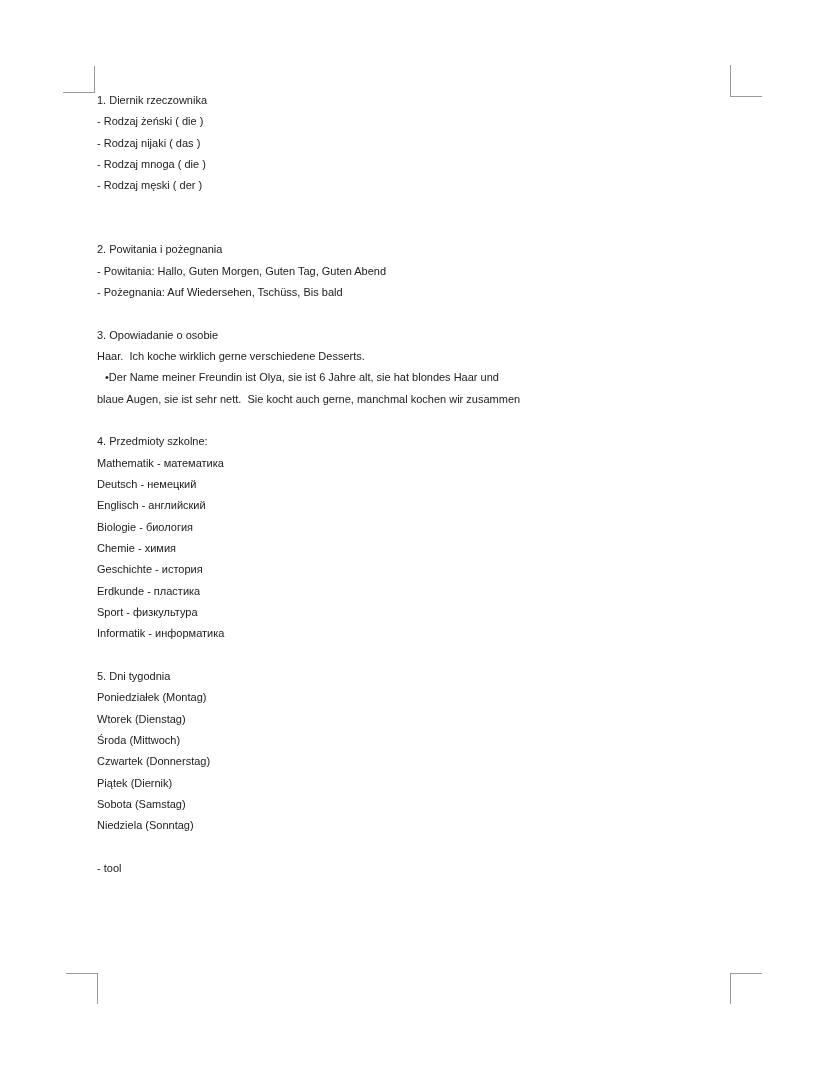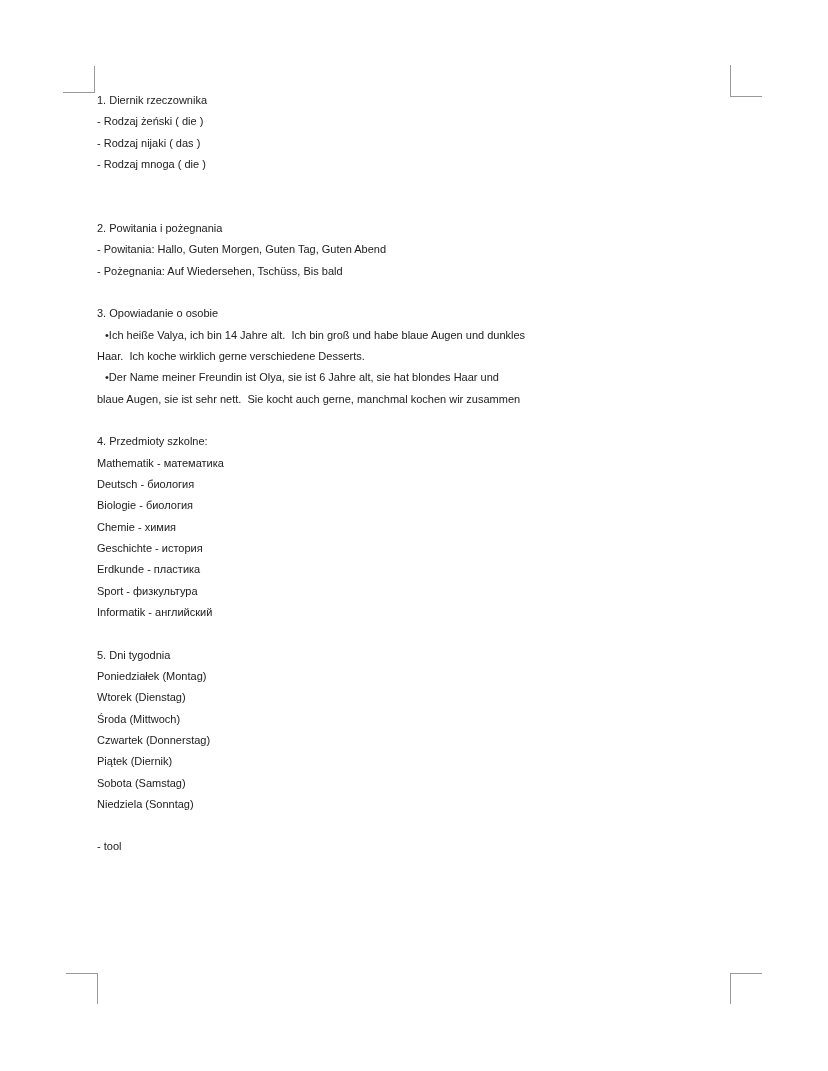--- a/index.html
+++ b/index.html
@@ -62,47 +62,48 @@
   <div class="crop tl"></div>
   <div class="crop tr"></div>
   <div class="crop bl"></div>
   <div class="crop br"></div>
   <div class="content">
       <div class="section">
         <div class="line">1. Diernik rzeczownika</div>
         <div class="line">- Rodzaj żeński ( die )</div>
         <div class="line">- Rodzaj nijaki ( das )</div>
         <div class="line">- Rodzaj mnoga ( die )</div>
+        <div class="line">- Rodzaj męski ( der )</div>
         <div class="line"></div>
         <div class="line"></div>
       </div>
       <div class="section">
         <div class="line">2. Powitania i pożegnania</div>
         <div class="line">- Powitania: Hallo, Guten Morgen, Guten Tag, Guten Abend</div>
         <div class="line">- Pożegnania: Auf Wiedersehen, Tschüss, Bis bald</div>
         <div class="line"></div>
       </div>
       <div class="section">
         <div class="line">3. Opowiadanie o osobie</div>
-        <div class="line indent">•Ich heiße Valya, ich bin 14 Jahre alt.  Ich bin groß und habe blaue Augen und dunkles</div>
         <div class="line">Haar.  Ich koche wirklich gerne verschiedene Desserts.</div>
         <div class="line indent">•Der Name meiner Freundin ist Olya, sie ist 6 Jahre alt, sie hat blondes Haar und</div>
         <div class="line">blaue Augen, sie ist sehr nett.  Sie kocht auch gerne, manchmal kochen wir zusammen</div>
         <div class="line"></div>
       </div>
       <div class="section">
         <div class="line">4. Przedmioty szkolne:</div>
         <div class="line">Mathematik - математика</div>
-        <div class="line">Deutsch - биология</div>
+        <div class="line">Deutsch - немецкий</div>
+        <div class="line">Englisch - английский</div>
         <div class="line">Biologie - биология</div>
         <div class="line">Chemie - химия</div>
         <div class="line">Geschichte - история</div>
         <div class="line">Erdkunde - пластика</div>
         <div class="line">Sport - физкультура</div>
-        <div class="line">Informatik - английский</div>
+        <div class="line">Informatik - информатика</div>
         <div class="line"></div>
       </div>
       <div class="section">
         <div class="line">5. Dni tygodnia</div>
         <div class="line">Poniedziałek (Montag)</div>
         <div class="line">Wtorek (Dienstag)</div>
         <div class="line">Środa (Mittwoch)</div>
         <div class="line">Czwartek (Donnerstag)</div>
         <div class="line">Piątek (Diernik)</div>
         <div class="line">Sobota (Samstag)</div>

